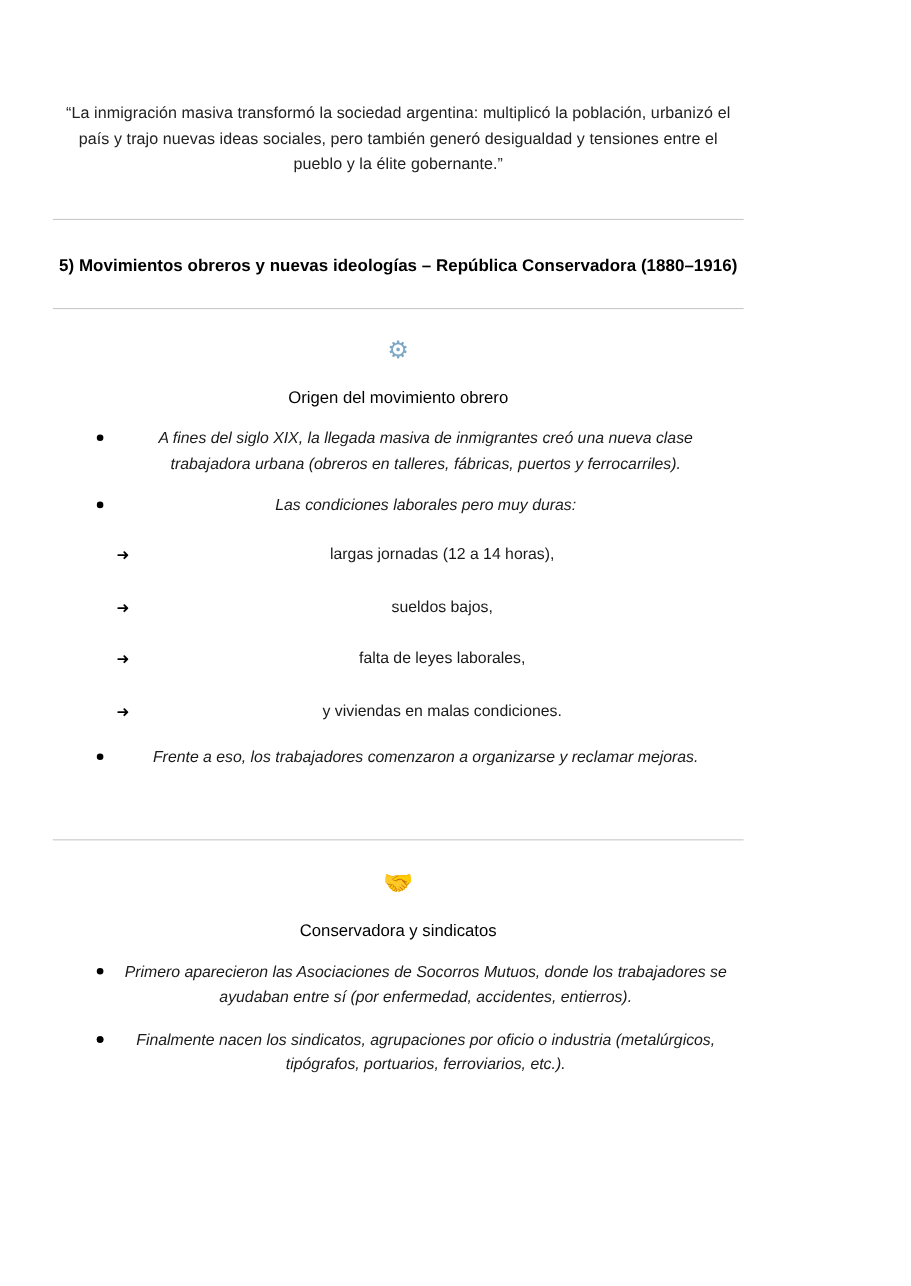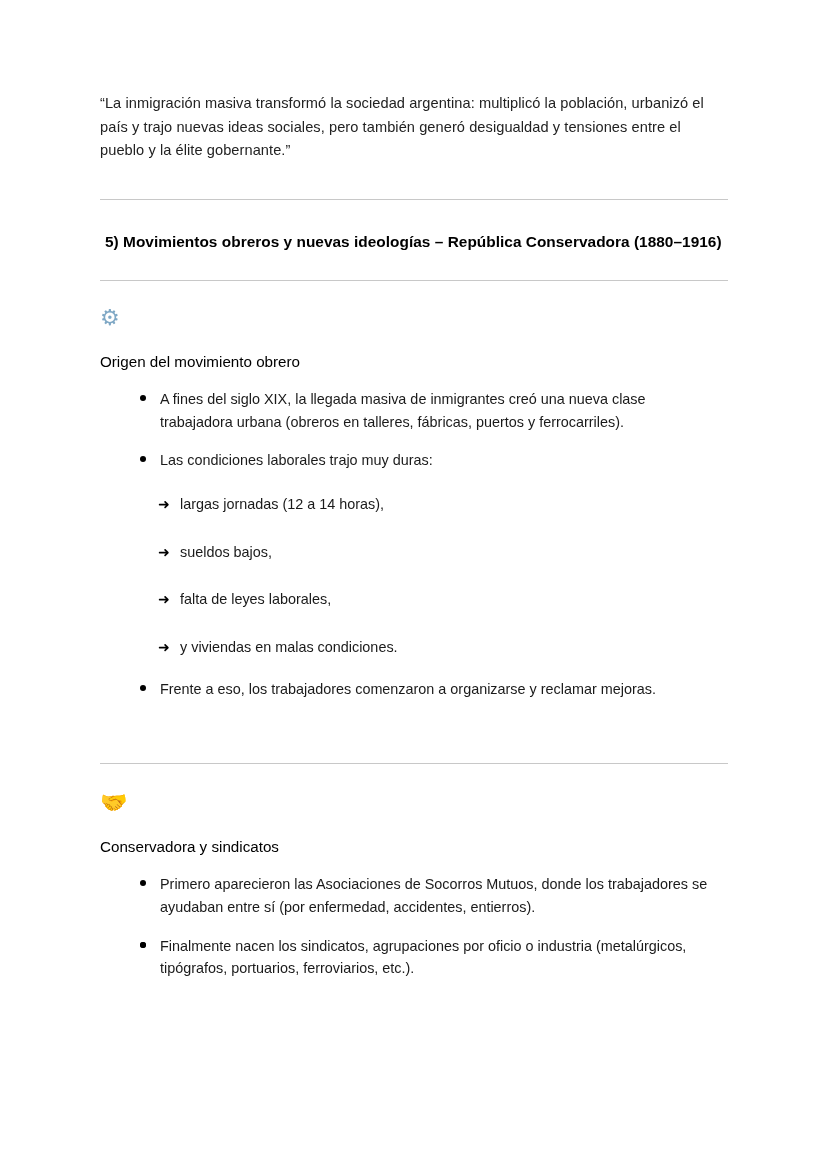--- a/index.html
+++ b/index.html
@@ -13,21 +13,22 @@
     font-family: "Liberation Sans", sans-serif;
     color: #000000;
     -webkit-font-smoothing: antialiased;
   }
   .page {
     position: relative;
     width: 748px;
     height: 1169px;
     background: #ffffff;
     box-sizing: border-box;
-    padding: 92px 100px 0 100px;
+    padding: 92px 100px 0 48px;
+    text-align: center;
   }
   .content {
     width: 628px;
   }
   .quote {
     font-size: 14.6px;
     line-height: 1.62;
     color: #222222;
     letter-spacing: 0.005em;
     margin: 0 0 0 0;
@@ -63,20 +64,21 @@
   h3.sub-title {
     font-size: 15.2px;
     font-weight: normal;
     margin: 0 0 18px 0;
     color: #000000;
   }
   ul.bullets {
     list-style: none;
     margin: 10px;
     padding: 0;
+    font-style: italic;
   }
   ul.bullets > li {
     position: relative;
     padding-left: 50px;
     margin-bottom: 16px;
     font-size: 14.4px;
     line-height: 1.58;
     color: #1a1a1a;
   }
   ul.bullets > li:last-child { margin-bottom: 0; }
@@ -129,21 +131,21 @@
 
     <h3 class="sub-title">Origen del movimiento obrero</h3>
 
     <ul class="bullets">
       <li>
         <span class="dot"></span>
         <span>A fines del siglo XIX, la llegada masiva de inmigrantes creó una nueva clase trabajadora urbana (obreros en talleres, fábricas, puertos y ferrocarriles).</span>
       </li>
       <li>
         <span class="dot"></span>
-        <span>Las condiciones laborales trajo muy duras:</span>
+        <span>Las condiciones laborales pero muy duras:</span>
       </li>
     </ul>
 
     <ul class="arrows">
       <li>
         <span class="arrow">➜</span>
         <span>largas jornadas (12 a 14 horas),</span>
       </li>
       <li>
         <span class="arrow">➜</span>

